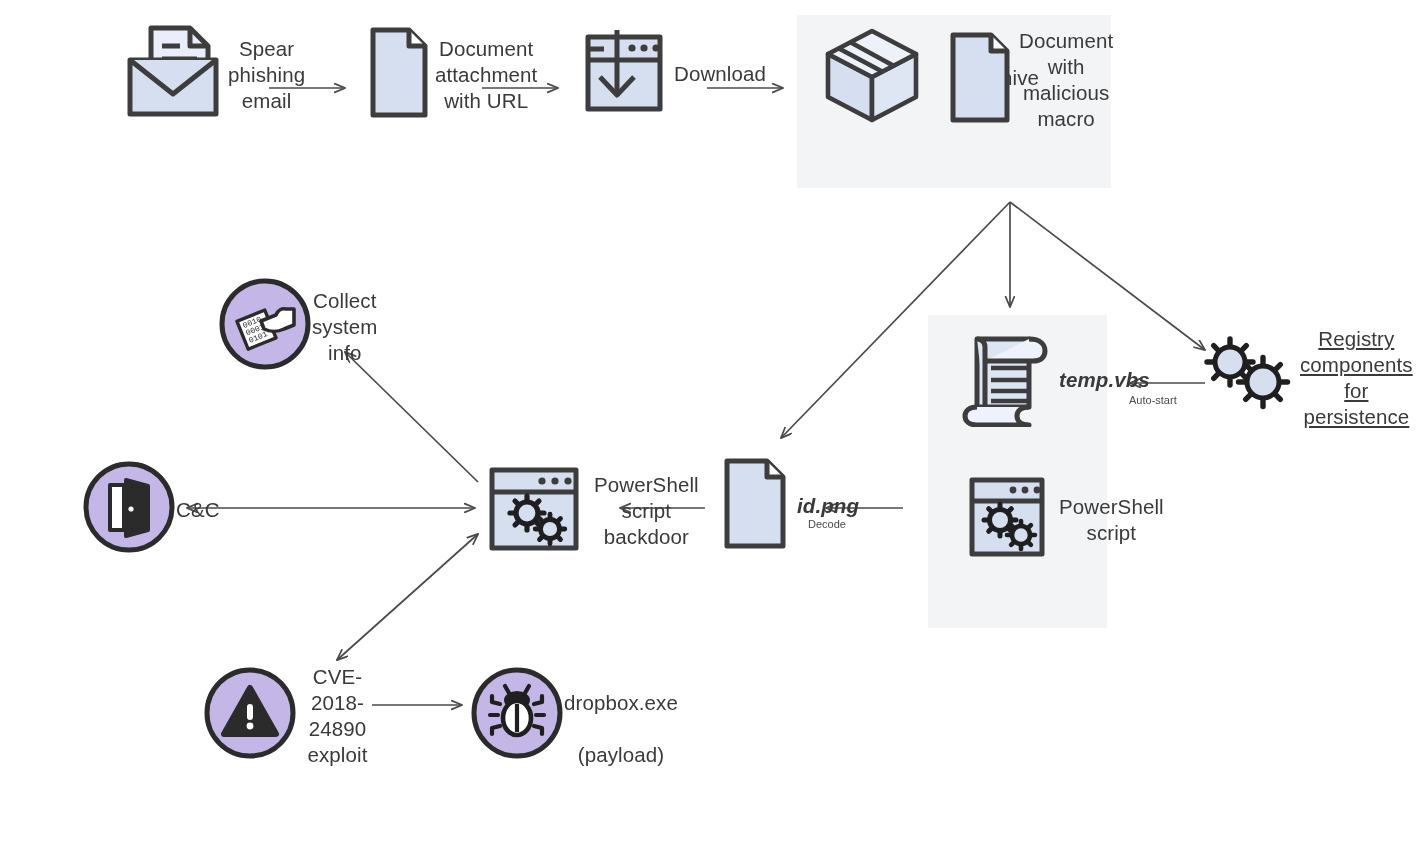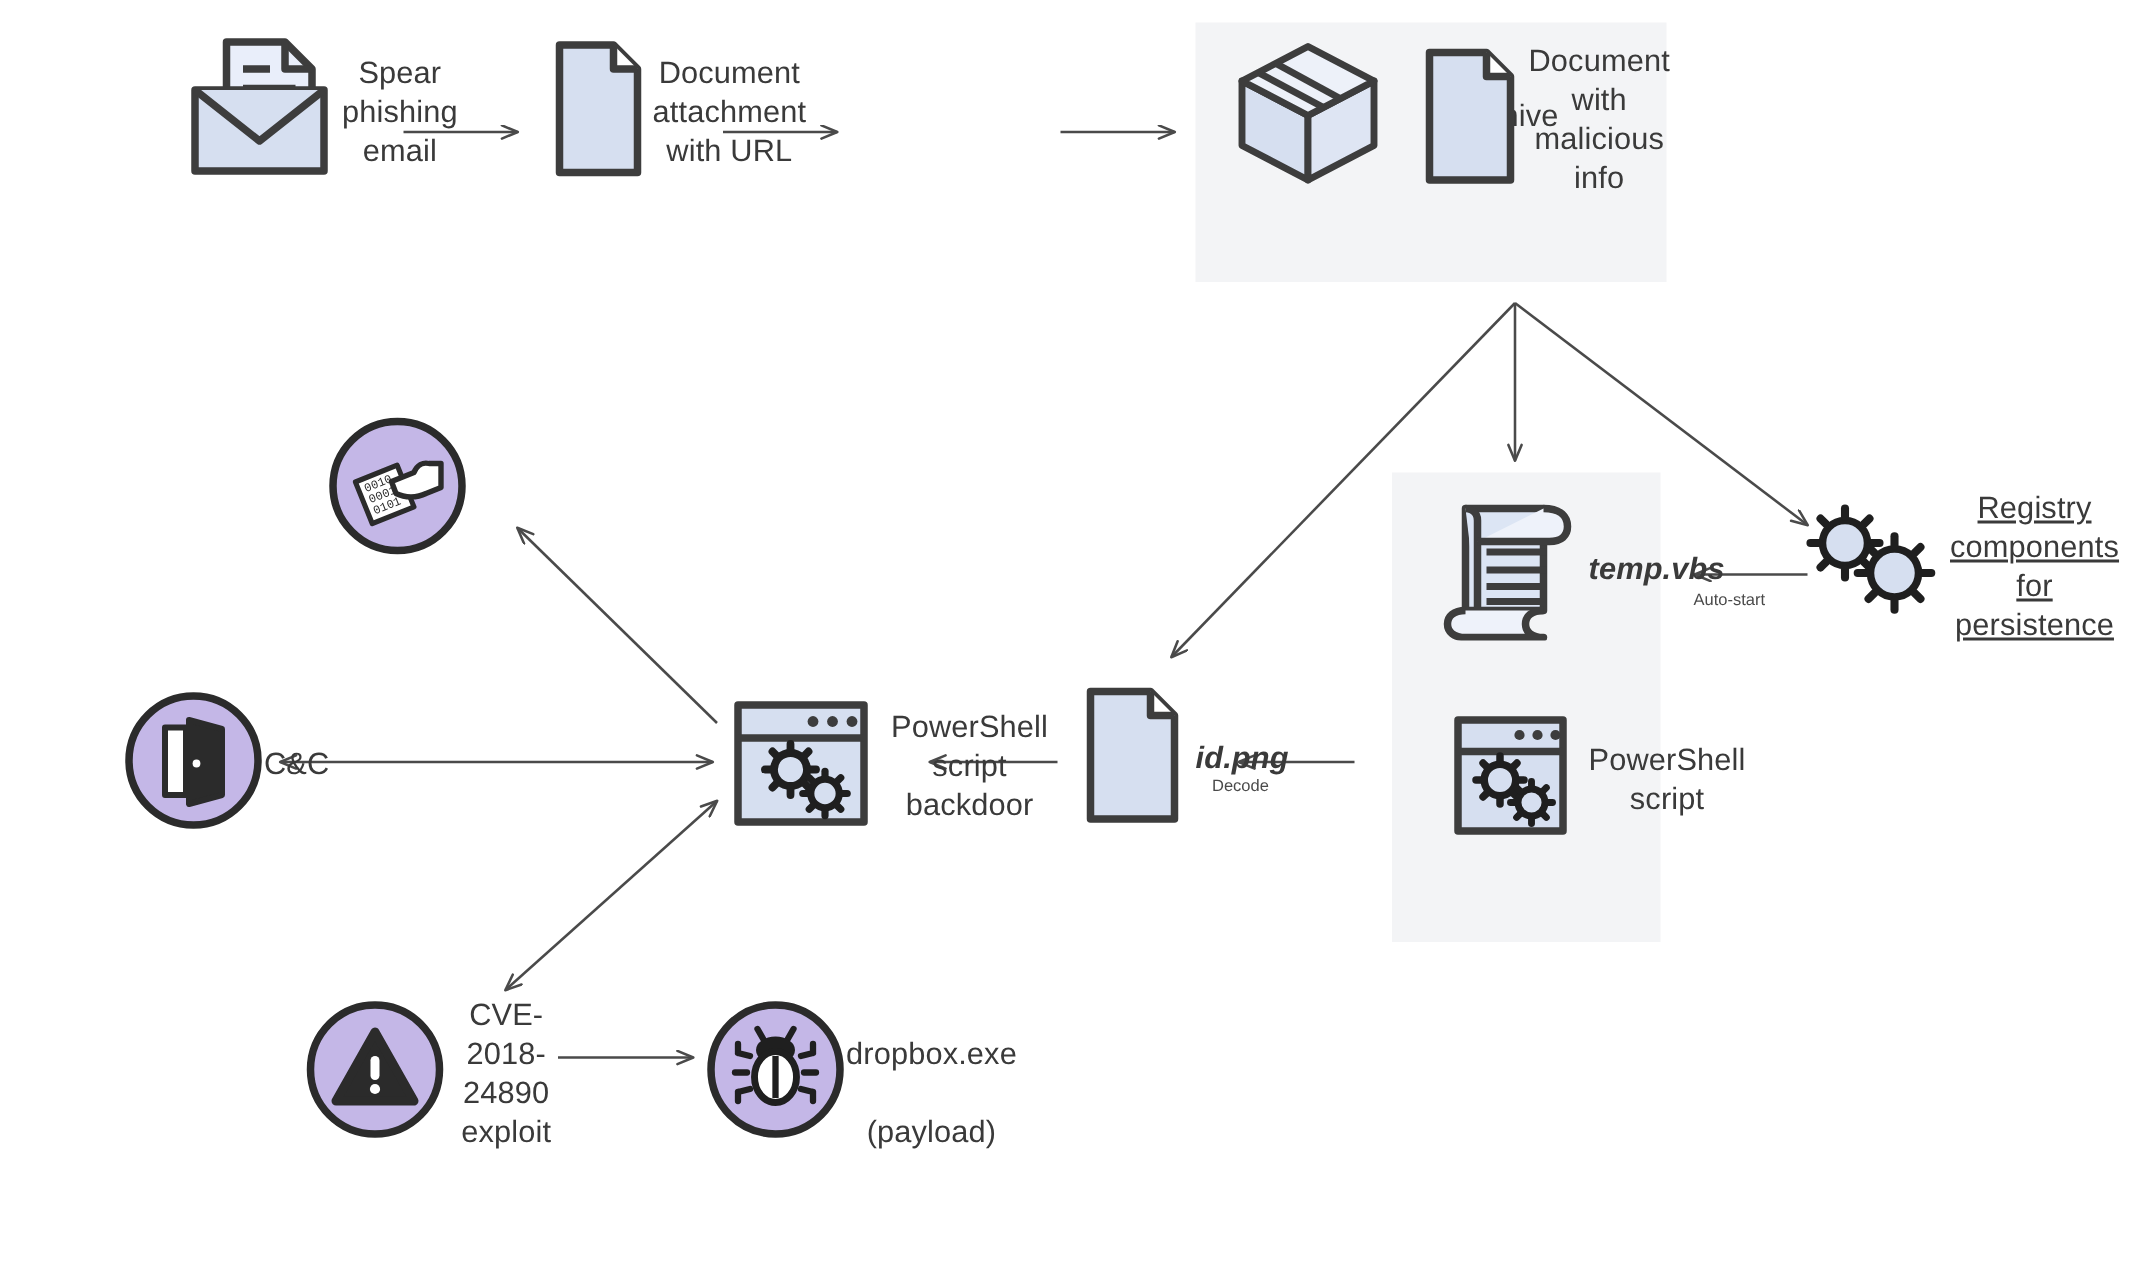--- a/index.html
+++ b/index.html
@@ -132,20 +132,41 @@
           <path d="M16 8 H52 L68 24 V93 H16 Z" fill="#d6dff0"></path>
           <path d="M52 8 V24 H68" fill="#ffffff"></path>
         </g>
       </svg>
     </span>
     <div class="label">Document
 attachment
 with URL</div>
   </div>
 
+  <div class="node" style="left:570px; top:22px; width:124px;">
+    <span class="glyph">
+      <svg width="104" height="98" viewBox="0 0 104 98">
+        <g stroke="#3d3d3d" stroke-width="5" stroke-linejoin="round">
+          <rect x="18" y="15" width="72" height="72" fill="#d6dff0"></rect>
+          <line x1="18" y1="38" x2="90" y2="38" stroke-width="5"></line>
+          <line x1="18" y1="27" x2="34" y2="27" stroke-width="5"></line>
+          <g fill="#3d3d3d" stroke="none">
+            <circle cx="62" cy="26" r="3.6"></circle>
+            <circle cx="74" cy="26" r="3.6"></circle>
+            <circle cx="86" cy="26" r="3.6"></circle>
+          </g>
+          <g stroke="#3d3d3d" stroke-width="5" fill="none" stroke-linecap="butt">
+            <line x1="47" y1="8" x2="47" y2="72"></line>
+            <path d="M30 55 L47 73 L64 55"></path>
+          </g>
+        </g>
+      </svg>
+    </span>
+    <div class="label">Download</div>
+  </div>
 
   <div class="node" style="left:818px; top:25px; width:110px;gap:44px;">
     <span class="glyph">
       <svg width="108" height="100" viewBox="0 0 108 100">
         <g stroke="#3d3d3d" stroke-width="4.6" stroke-linejoin="round">
 
           <path d="M10 29 L54 52 L54 95 L10 72 Z" fill="#d6dff0"></path>
 
           <path d="M98 29 L54 52 L54 95 L98 72 Z" fill="#dee5f3"></path>
 
@@ -163,21 +184,21 @@
   <div class="node" style="left:935px; top:22px; width:152px;">
     <span class="glyph">
       <svg width="84" height="100" viewBox="0 0 84 100">
         <g stroke="#3d3d3d" stroke-width="5" stroke-linejoin="round">
           <path d="M18 8 H56 L72 24 V93 H18 Z" fill="#d6dff0"></path>
           <path d="M56 8 V24 H72" fill="#ffffff"></path>
         </g>
       </svg>
     </span>
     <div class="label">Document with
-malicious info</div>
+malicious macro</div>
   </div>
 
   <div class="node" style="left:955px; top:327px; width:126px;">
     <span class="glyph">
       <svg width="104" height="100" viewBox="0 0 104 100">
         <g stroke="#3d3d3d" stroke-width="5" stroke-linejoin="round" fill="none">
           <path d="M22 12 H74 V80 H22 Z" fill="#dce5f4"></path>
           <path d="M22 12 C22 12 30 12 30 20 V80" fill="#dce5f4"></path>
 
           <path d="M74 12 C86 12 90 18 90 24 C90 30 86 34 78 34 H30" fill="#eef2fa"></path>
@@ -353,20 +374,22 @@
             <text x="26" y="51">00010</text>
             <text x="26" y="59">0101</text>
           </g>
         </g>
 
         <g fill="#ffffff" stroke="#2b2b2b" stroke-width="3.6" stroke-linejoin="round">
           <path d="M43 44 L58 38 C60 33 64 31 68 32 L76 32 L76 48 L66 52 C60 55 52 55 46 52 Z"></path>
         </g>
       </svg>
     </span>
+    <div class="label">Collect
+system info</div>
   </div>
 
   <div class="node" style="left:82px; top:460px; width:94px;">
     <span class="glyph">
       <svg width="94" height="94" viewBox="0 0 94 94">
         <circle cx="47" cy="47" r="43" fill="#c4b7e7" stroke="#2b2b2b" stroke-width="5"></circle>
 
         <rect x="28" y="25" width="14" height="45" fill="#ffffff" stroke="#2b2b2b" stroke-width="4" stroke-linejoin="round"></rect>
 
         <path d="M44 20 L66 26 V70 L44 76 Z" fill="#2b2b2b" stroke="#2b2b2b" stroke-width="4" stroke-linejoin="round"></path>

